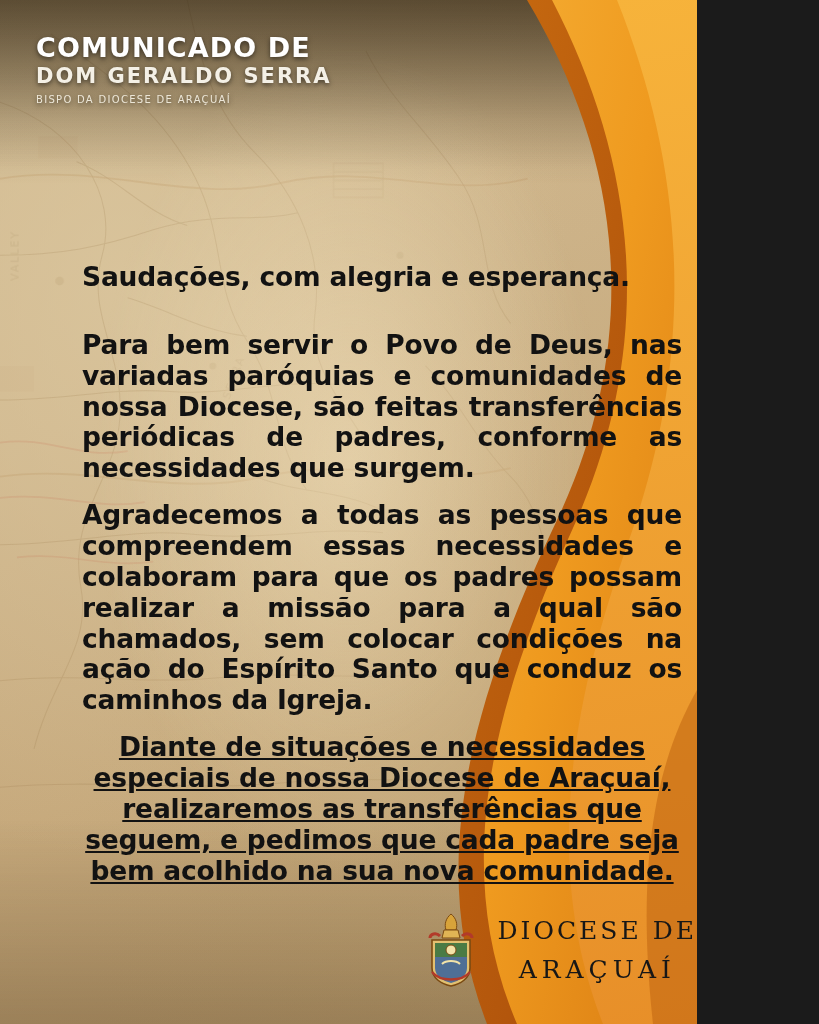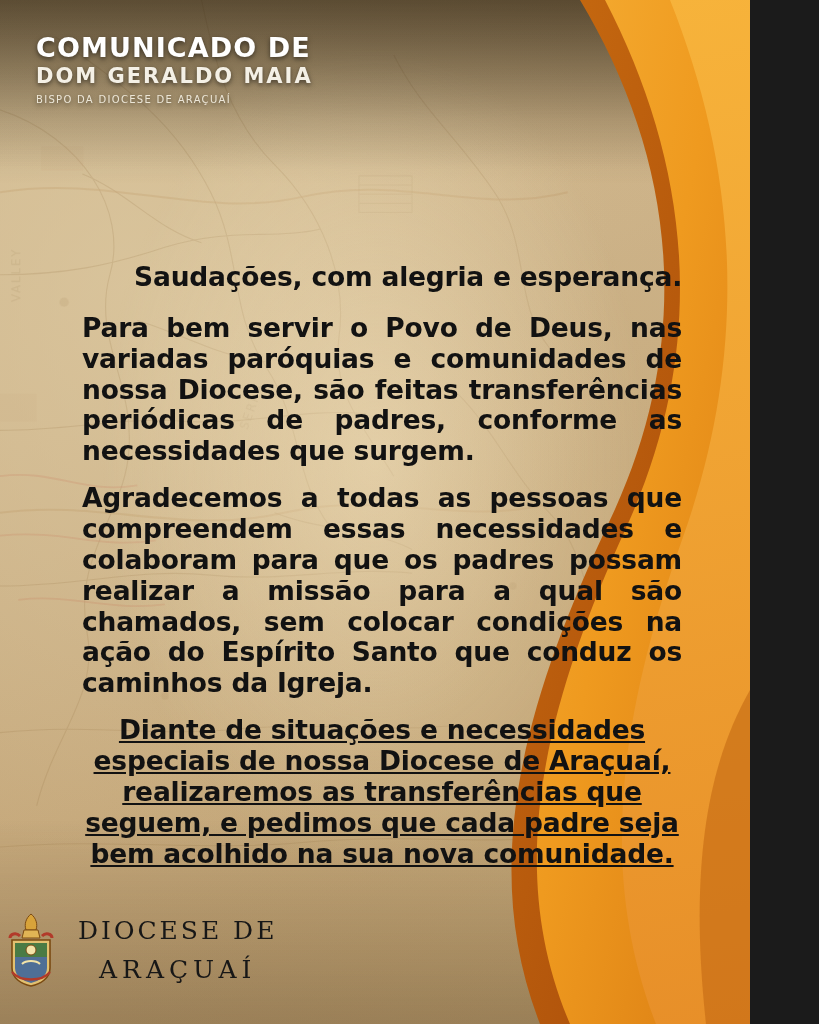--- a/index.html
+++ b/index.html
@@ -2,21 +2,21 @@
 <html lang="pt-BR"><head>
 <meta charset="utf-8">
 <style>
   html, body {
     margin: 0;
     padding: 0;
     background: #1b1b1b;
   }
   .poster {
     position: relative;
-    width: 750px;
+    width: 697px;
     height: 1024px;
     overflow: hidden;
     font-family: "DejaVu Sans", "Liberation Sans", sans-serif;
     background: #15803d;
   }
 
   
   .bg-base {
     position: absolute;
     inset: 0;
@@ -94,40 +94,40 @@
     line-height: 1.165;
     font-weight: 600;
     letter-spacing: -0.2px;
   }
   .body-text p {
     margin: 0;
     text-align: justify;
     text-justify: inter-word;
   }
   .body-text p.lead {
-    text-align: right;
-    margin-bottom: 20px;
+    text-align: left;
+    margin-bottom: 37px;
   }
   .body-text p.block + p.block {
     margin-top: 16px;
   }
   .body-text p.block:last-child {
     text-align: center;
     text-decoration: underline;
   }
 
   
   .footer {
     position: absolute;
     left: 0;
     right: 0;
     bottom: 36px;
     display: flex;
     align-items: center;
-    justify-content: flex-start;
+    justify-content: flex-end;
     gap: 16px;
   }
   .crest {
     width: 62px;
     height: 76px;
     flex: 0 0 auto;
   }
   .footer-name {
     color: #171717;
     line-height: 1.02;
@@ -219,21 +219,21 @@
       </linearGradient>
     </defs>
     <path d="M330,0 L160,0 C250,150 280,330 190,520 C100,710 60,870 120,1024 L330,1024 Z" fill="url(#gr2)"></path>
     <path d="M330,0 L185,0 C268,160 292,340 206,528 C120,716 86,874 150,1024 L330,1024 Z" fill="url(#gr1)"></path>
     <path d="M330,0 L250,0 C318,170 330,350 262,540 C196,726 180,880 236,1024 L330,1024 Z" fill="url(#gr3)" opacity="0.95"></path>
     <path d="M330,690 C290,760 268,860 286,1024 L330,1024 Z" fill="#c06410" opacity="0.55"></path>
   </svg>
 
   <div class="header">
     <div class="line1">COMUNICADO DE</div>
-    <div class="line2">DOM GERALDO MAIA</div>
+    <div class="line2">DOM GERALDO SERRA</div>
     <div class="line3">BISPO DA DIOCESE DE ARAÇUAÍ</div>
   </div>
 
   <div class="body-text">
     <p class="lead">Saudações, com alegria e esperança.</p>
     <p class="block">Para bem servir o Povo de Deus, nas variadas paróquias e comunidades de nossa Diocese, são feitas transferências periódicas de padres, conforme as necessidades que surgem.</p>
     <p class="block">Agradecemos a todas as pessoas que compreendem essas necessidades e colaboram para que os padres possam realizar a missão para a qual são chamados, sem colocar condições na ação do Espírito Santo que conduz os caminhos da Igreja.</p>
     <p class="block">Diante de situações e necessidades especiais de nossa Diocese de Araçuaí, realizaremos as transferências que seguem, e pedimos que cada padre seja bem acolhido na sua nova comunidade.</p>
   </div>
 

